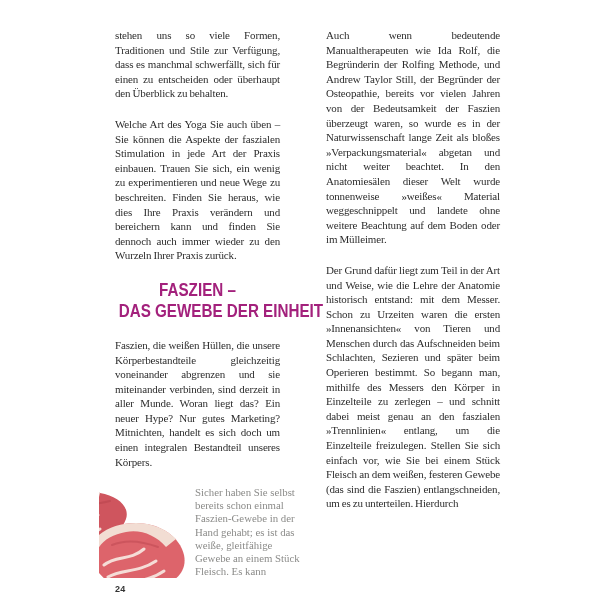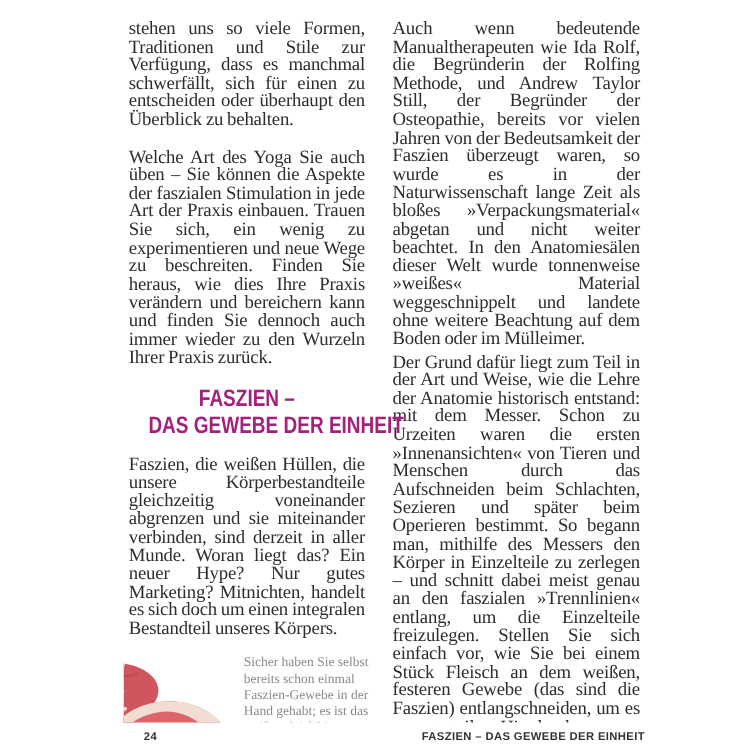--- a/index.html
+++ b/index.html
@@ -22,22 +22,22 @@
   }
   .columns {
     display: flex;
     gap: 14px;
     height: 566px;
     overflow: hidden;
   }
   .col-left  { width: 197px; flex: none; }
   .col-right { width: 206px; flex: none; }
   p.body {
-    margin: 4px;
-    font-size: 15px;
+    margin: 16px;
+    font-size: 11px;
     line-height: 14.6px;
     text-align: justify;
     letter-spacing: -0.15px;
     word-spacing: -0.5px;
     hyphens: auto;
     -webkit-hyphens: auto;
   }
   p.body.gap-top { margin-top: 15px; }
   .section-heading {
     margin: 15px 0 13px 0;
@@ -127,16 +127,15 @@
 
     <div class="col-right">
       <p class="body">Auch wenn bedeutende Manualtherapeuten wie Ida Rolf, die Begründerin der Rolfing Methode, und Andrew Taylor Still, der Begründer der Osteopathie, bereits vor vielen Jahren von der Bedeutsamkeit der Faszien überzeugt waren, so wurde es in der Naturwissenschaft lange Zeit als bloßes »Verpackungsmaterial« abgetan und nicht weiter beachtet. In den Anatomiesälen dieser Welt wurde tonnenweise »weißes« Material weggeschnippelt und landete ohne weitere Beachtung auf dem Boden oder im Mülleimer.</p>
       <p class="body">Der Grund dafür liegt zum Teil in der Art und Weise, wie die Lehre der Anatomie historisch entstand: mit dem Messer. Schon zu Urzeiten waren die ersten »Innenansichten« von Tieren und Menschen durch das Aufschneiden beim Schlachten, Sezieren und später beim Operieren bestimmt. So begann man, mithilfe des Messers den Körper in Einzelteile zu zerlegen – und schnitt dabei meist genau an den faszialen »Trennlinien« entlang, um die Einzelteile freizulegen. Stellen Sie sich einfach vor, wie Sie bei einem Stück Fleisch an dem weißen, festeren Gewebe (das sind die Faszien) entlangschneiden, um es zu unterteilen. Hierdurch</p>
     </div>
 
   </div>
 
   <div class="footer">
     <span class="page-number">24</span>
-    <span class="footer-title">FASZIEN – DAS GEWEBE DER EINHEIT</span>
   </div>
 
 </div>
 
 </body></html>

